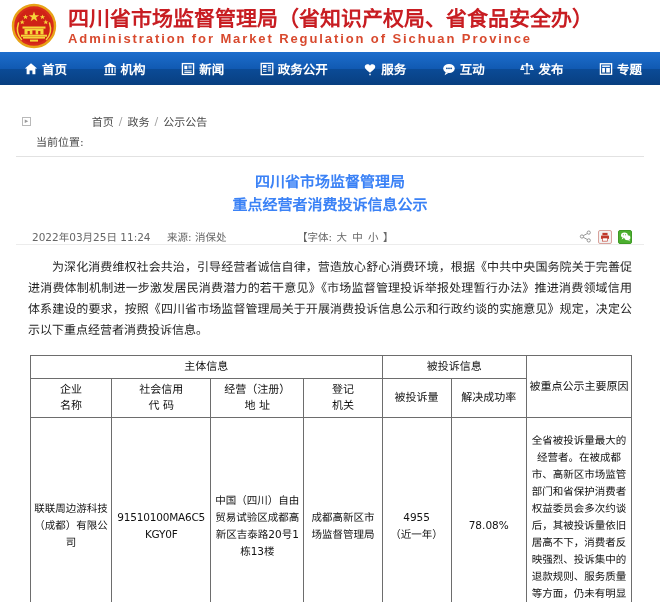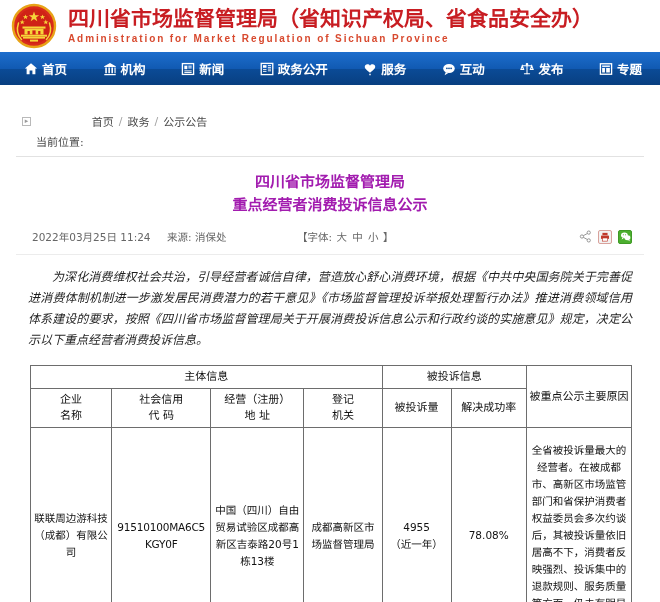--- a/index.html
+++ b/index.html
@@ -33,21 +33,21 @@
     font-family: "DejaVu Sans", sans-serif;
     font-size: 21px;
     font-weight: bold;
     color: #c81d22;
     letter-spacing: 0px;
     line-height: 25px;
     white-space: nowrap;
   }
   .header-title-en {
     font-family: "Liberation Sans", sans-serif;
-    font-size: 10px;
+    font-size: 13px;
     font-weight: bold;
     color: #d8492e;
     letter-spacing: 1.9px;
     line-height: 14px;
     white-space: nowrap;
   }
 
   
   .main-nav {
     height: 33px;
@@ -105,31 +105,31 @@
     margin: 0 16px;
     border-top: 1px solid #e2e2e2;
     padding-top: 14px;
     background: #fff;
   }
   .doc-title {
     text-align: center;
     font-family: "DejaVu Serif", serif;
     font-size: 15px;
     font-weight: bold;
-    color: #a21caf;
+    color: #3b82f6;
     line-height: 23px;
   }
   .meta-bar {
     margin-top: 12px;
     display: flex;
     align-items: center;
     font-family: "DejaVu Sans", sans-serif;
     font-size: 10.5px;
     color: #666666;
-    padding: 0 12px 10px 16px;
+    padding: 0 12px 0 16px;
     border-bottom: 1px solid #ececec;
   }
   .meta-date { width: 135px; }
   .meta-source { width: 130px; }
   .meta-fontsize { flex: 1; }
   .fs-opt { cursor: pointer; padding: 0 1px; }
   .meta-icons { display: flex; align-items: center; gap: 6px; }
   .ico-share svg { width: 13px; height: 13px; display: block; }
   .ico-box {
     width: 14px; height: 14px;
@@ -144,21 +144,20 @@
   
   .article-body {
     margin-top: 12px;
     padding: 0 12px 0 12px;
     font-family: "DejaVu Sans", sans-serif;
     font-size: 12px;
     color: #1f1f1f;
     line-height: 21px;
     text-align: justify;
     text-indent: 2em;
-    font-style: italic;
   }
 
   
   .table-wrap { padding: 14px 12px 0 14px; }
   table.pub-table {
     width: 100%;
     border-collapse: collapse;
     table-layout: fixed;
     font-family: "DejaVu Sans", sans-serif;
   }

